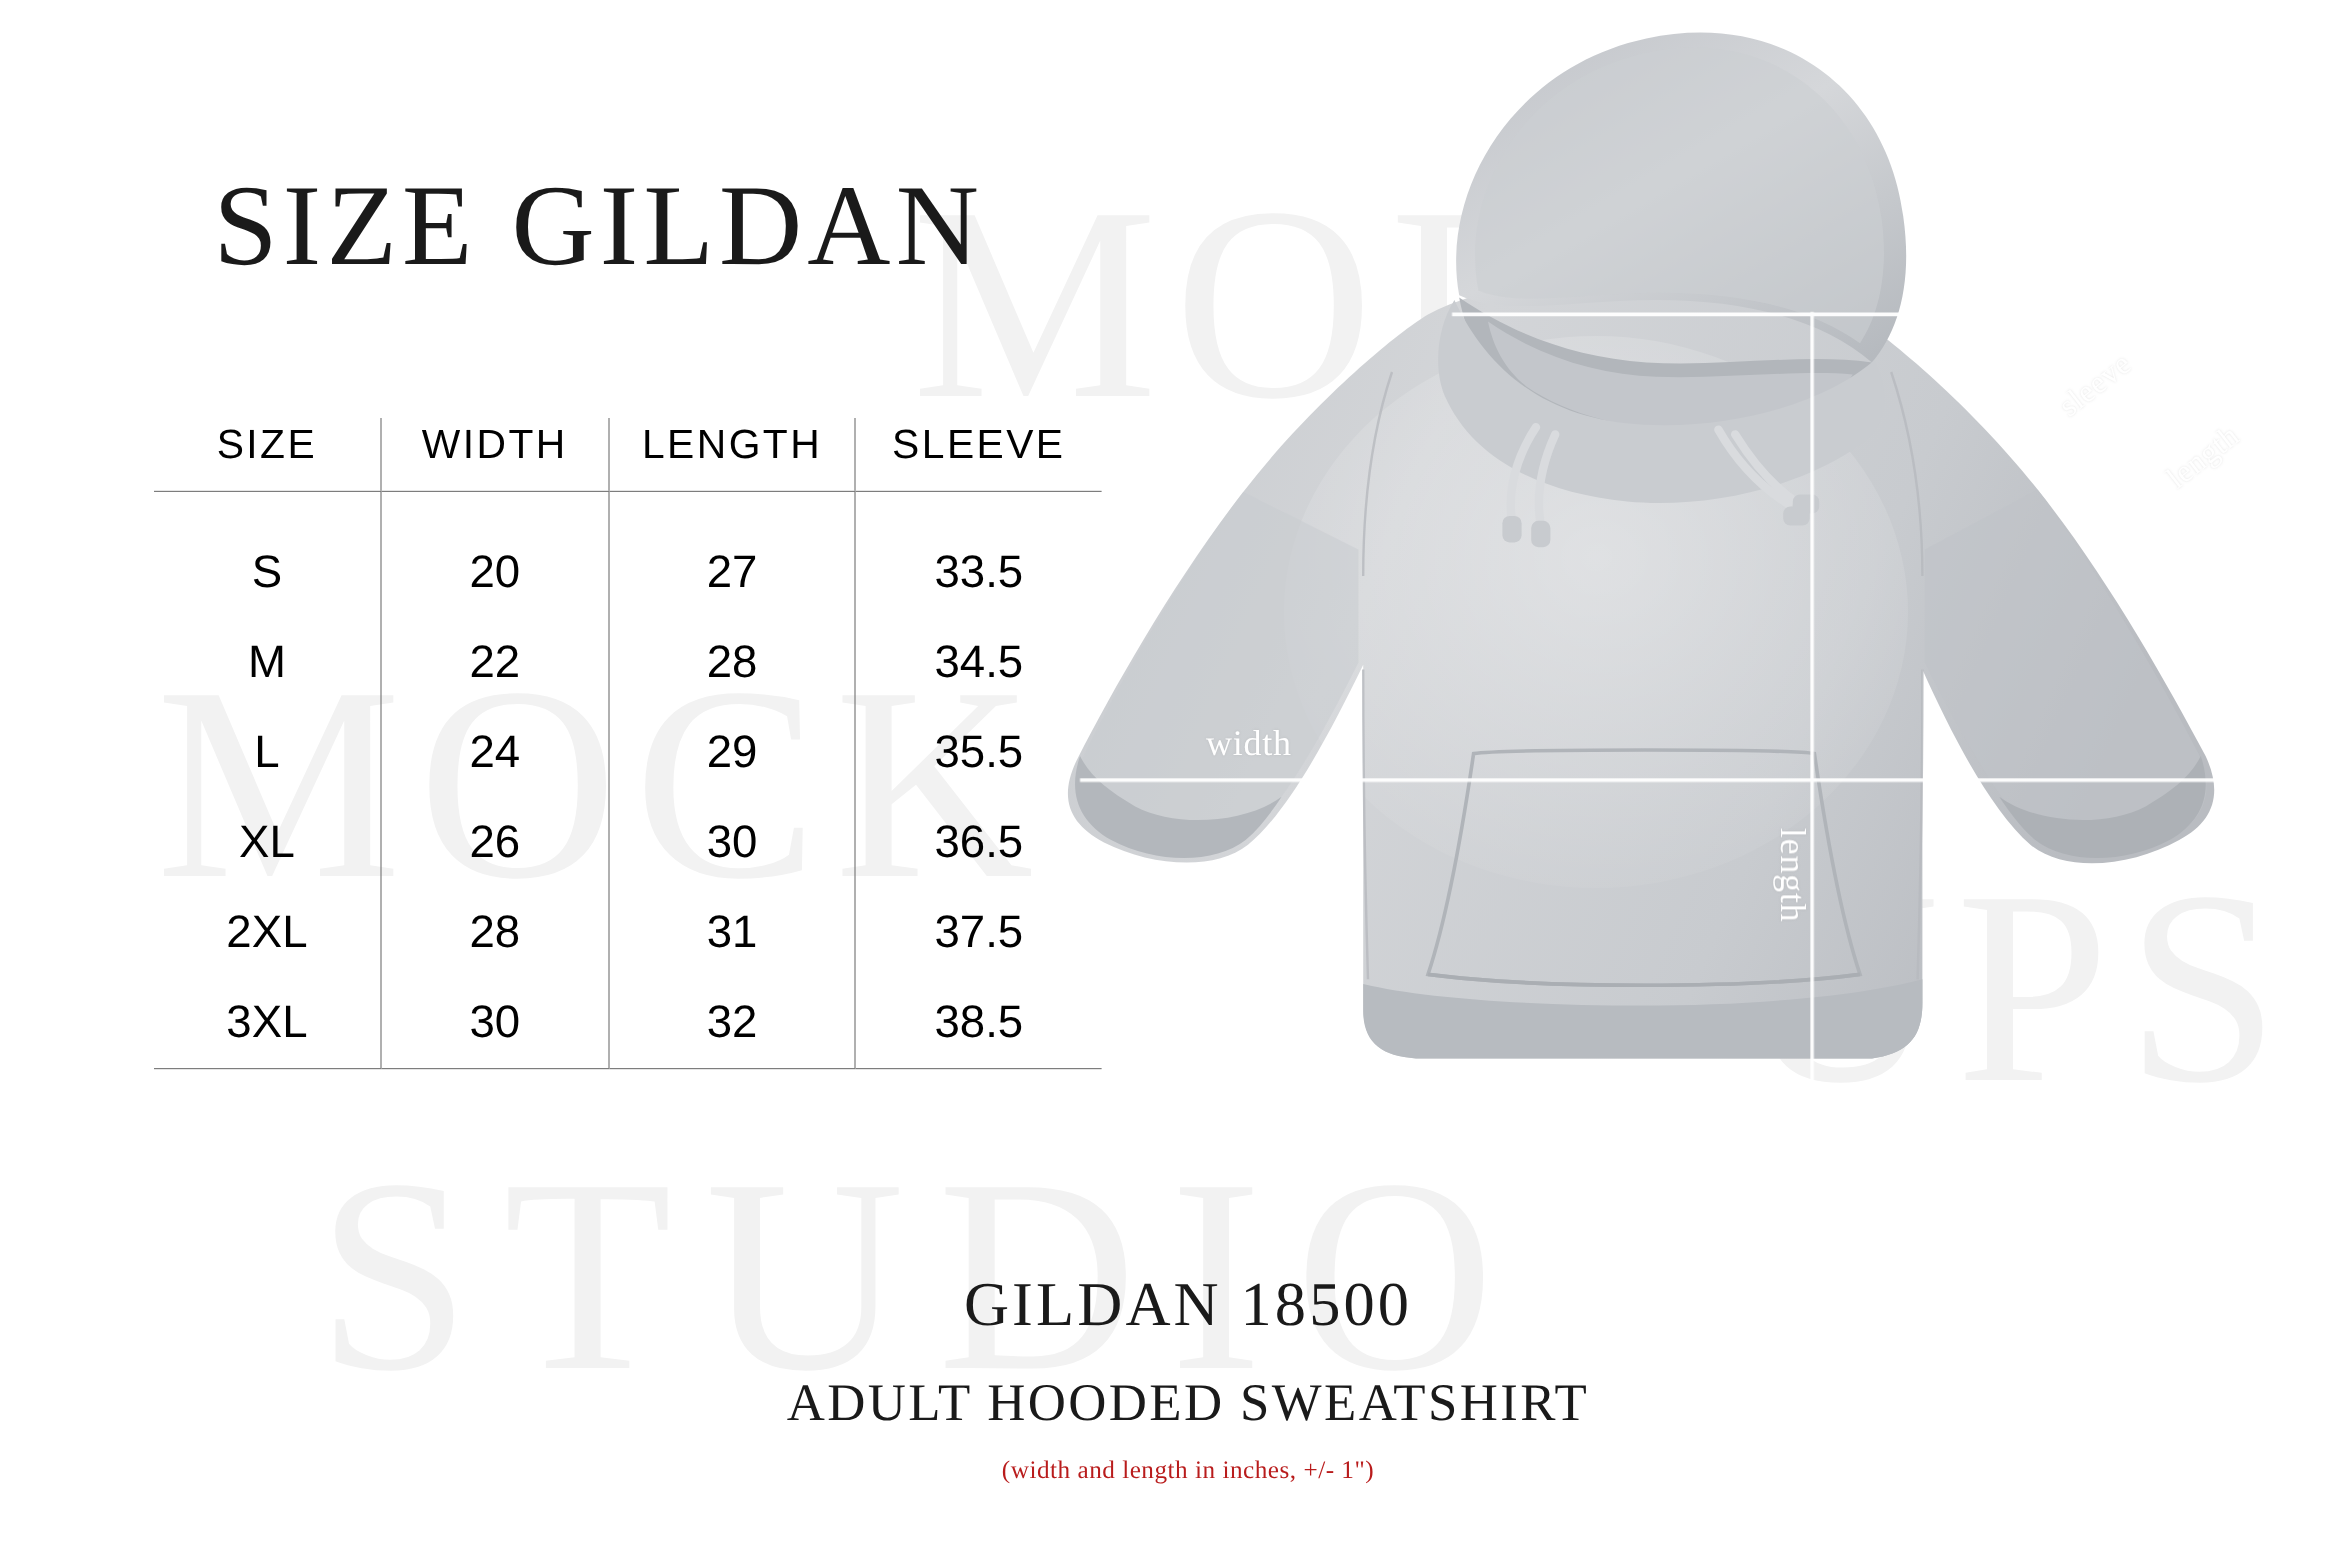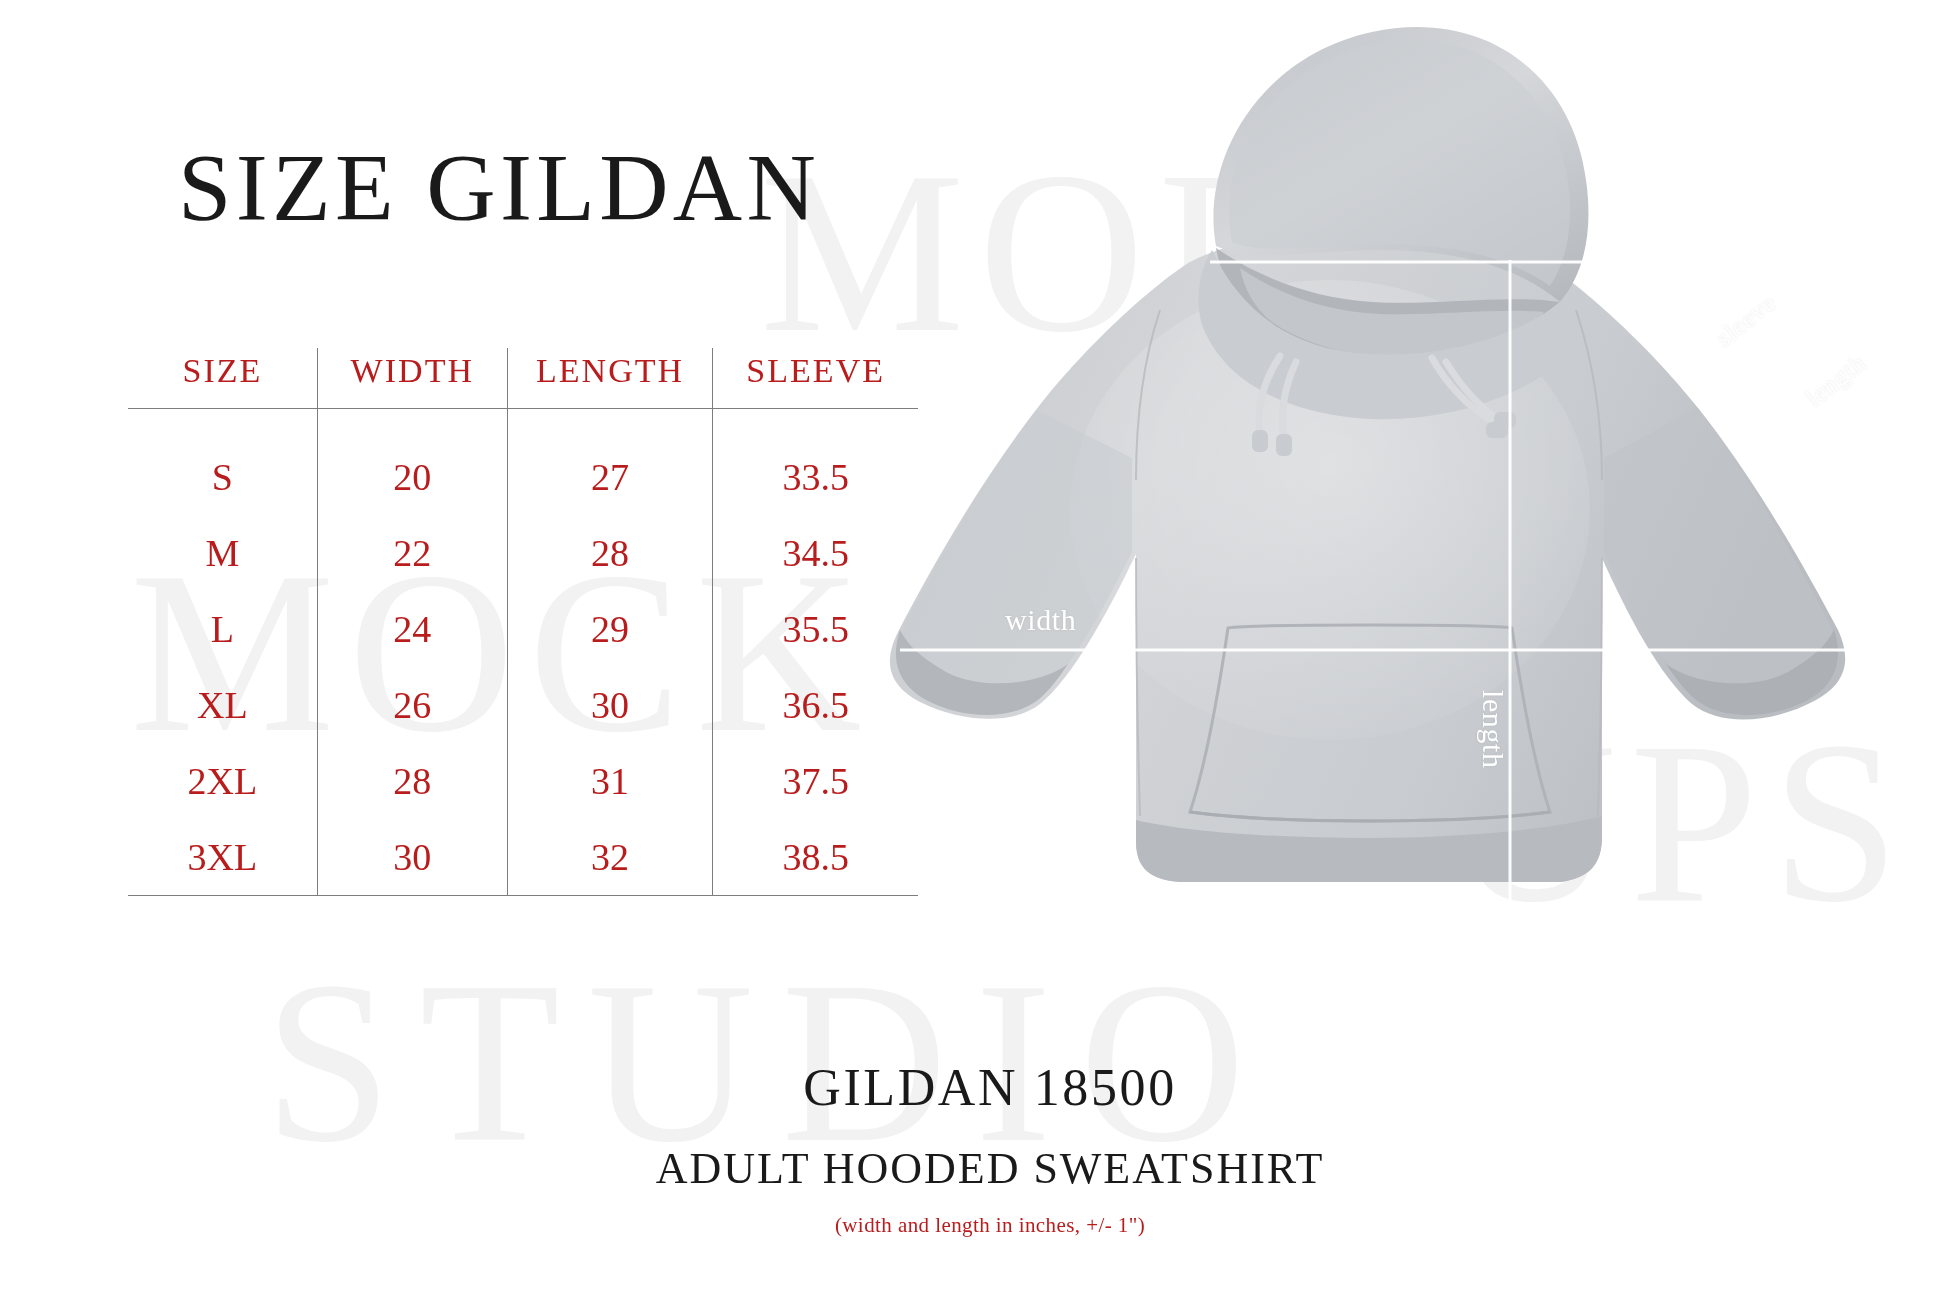--- a/index.html
+++ b/index.html
@@ -52,23 +52,23 @@
     z-index: 3;
   }
   table.size-table {
     border-collapse: collapse;
     width: 100%;
     table-layout: fixed;
   }
   table.size-table th,
   table.size-table td {
     text-align: center;
-    font-family: Liberation Serif, serif;
+    font-family: Liberation Sans, sans-serif;
     font-weight: 400;
-    color: #b91c1c;
+    color: #000000;
   }
   table.size-table th {
     font-size: 34px;
     letter-spacing: 0.06em;
     padding: 4px 0 18px 0;
     border-bottom: 1.5px solid #7d7d7d;
   }
   table.size-table td {
     font-size: 38px;
     padding: 16px 0;

